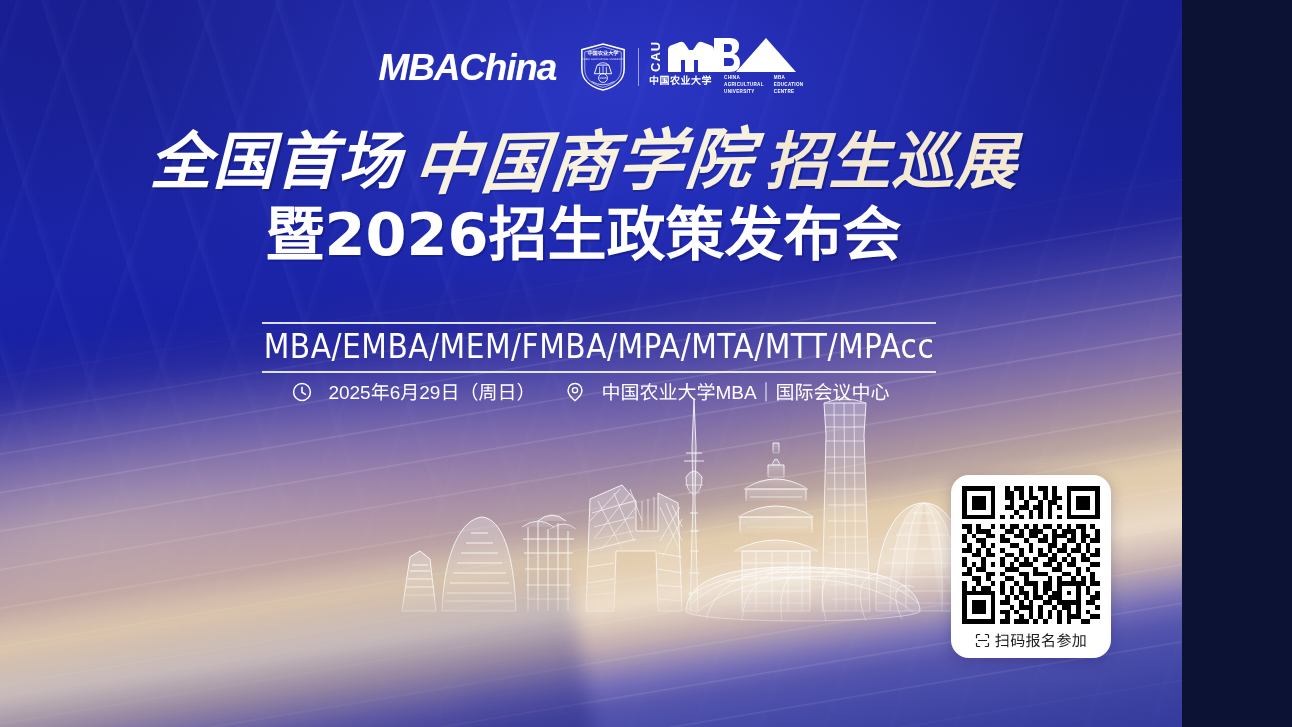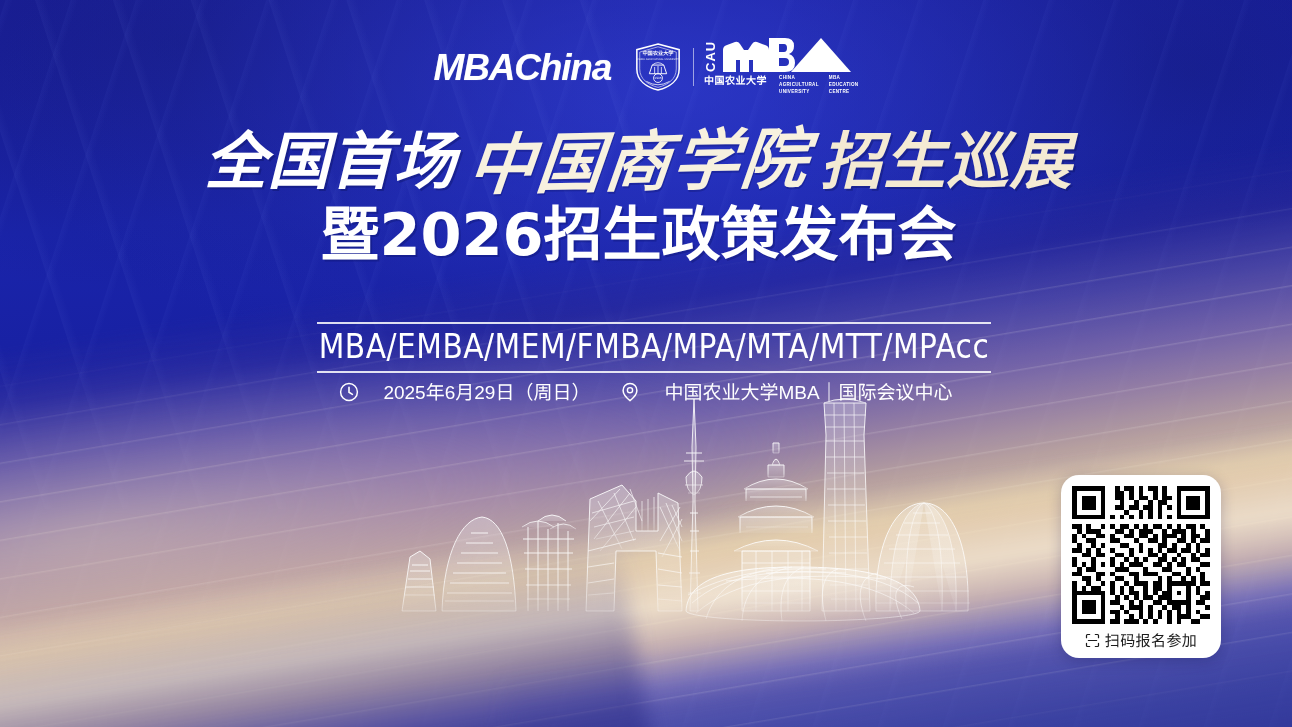--- a/index.html
+++ b/index.html
@@ -5,21 +5,21 @@
 <style>
   html, body {
     margin: 0;
     padding: 0;
     background: #0b1233;
   }
   * { box-sizing: border-box; }
 
   .poster {
     position: relative;
-    width: 1292px;
+    width: 1182px;
     height: 727px;
     overflow: hidden;
     font-family: "Liberation Sans", "DejaVu Sans", sans-serif;
     background: #0369a1;
     user-select: none;
   }
 
   
   .bg-base {
     position: absolute; inset: 0;
@@ -295,21 +295,21 @@
     top: 382px; left: 0; right: 0;
     display: flex;
     align-items: center;
     justify-content: center;
     gap: 30px;
     color: #ffffff;
   }
   .meta-item {
     display: flex;
     align-items: center;
-    gap: 24px;
+    gap: 16px;
     font-size: 19px;
     line-height: 1;
     white-space: nowrap;
   }
   .meta-icon { width: 20px; height: 20px; flex: none; }
   .meta-icon svg { display:block; width:100%; height:100%; }
 
   
   .qr-card {
     position: absolute;

